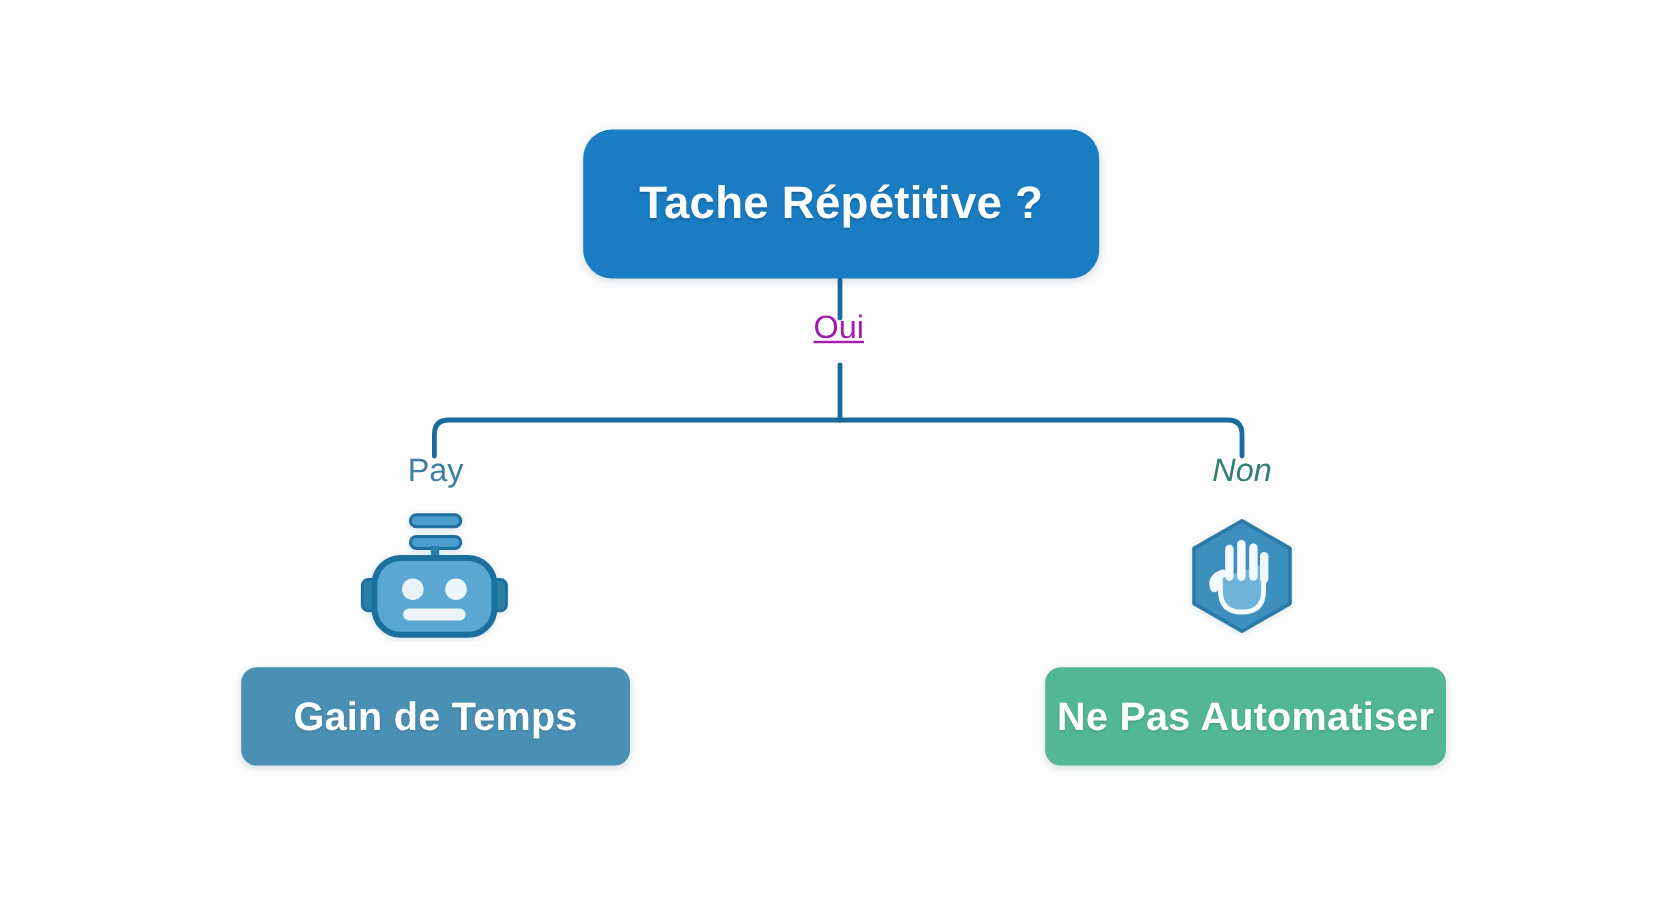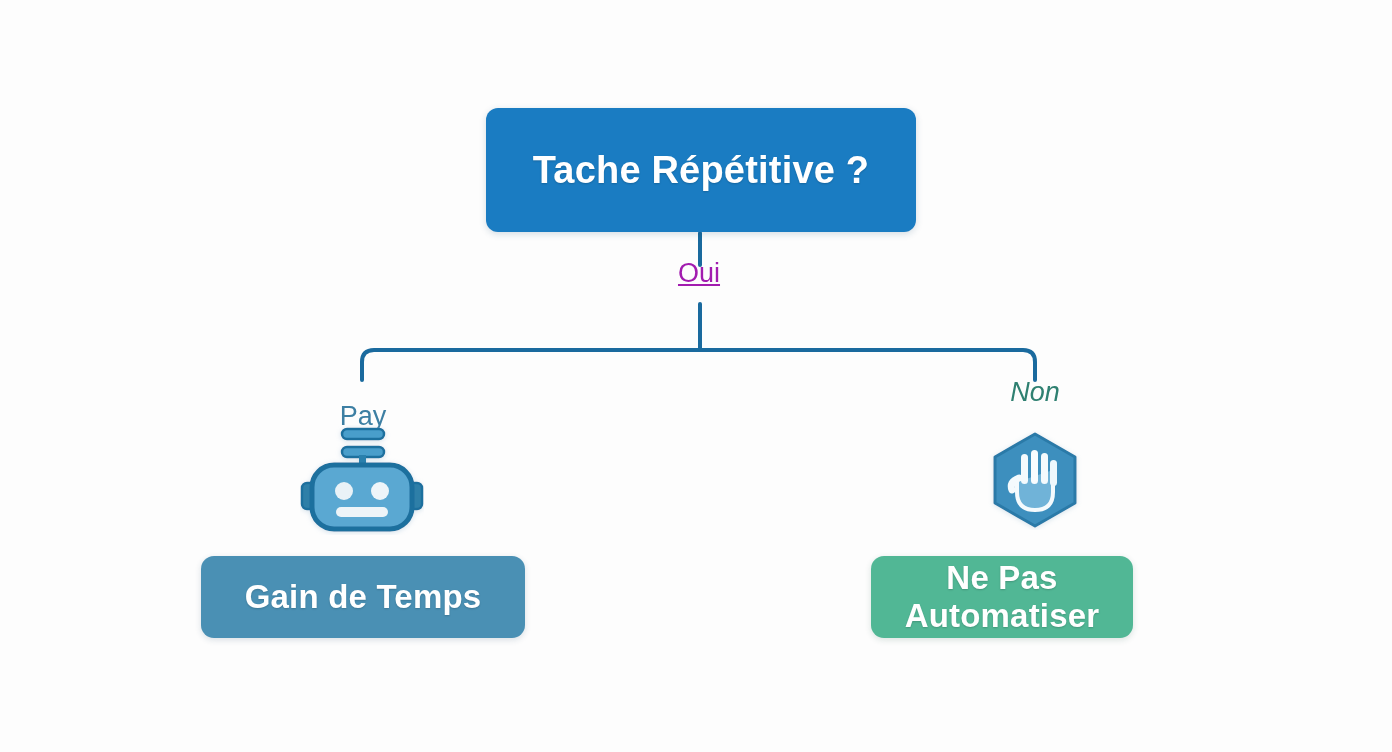--- a/index.html
+++ b/index.html
@@ -40,21 +40,21 @@
     letter-spacing: 0.2px;
     text-shadow: 0 1px 2px rgba(0,0,0,0.18);
   }
 
   #node-root {
     left: 486px;
     top: 108px;
     width: 430px;
     height: 124px;
     background: #1a7cc2;
-    border-radius: 12px;
+    border-radius: 24px;
     box-shadow: 0 2px 7px rgba(20,70,110,0.18);
   }
   #node-root .node-label {
     font-size: 38px;
     font-weight: 600;
   }
 
   #node-gain {
     left: 201px;
     top: 556px;
@@ -66,21 +66,21 @@
     justify-content: center;
   }
   #node-gain .node-label {
     font-size: 33px;
     font-weight: 600;
   }
 
   #node-nopas {
     left: 871px;
     top: 556px;
-    width: 262px;
+    width: 334px;
     height: 82px;
     background: #51b795;
     border-radius: 13px;
     box-shadow: 0 2px 6px rgba(30,90,70,0.16);
   }
   #node-nopas .node-label {
     font-size: 33px;
     font-weight: 600;
   }
 
@@ -97,21 +97,20 @@
     top: 258px;
     width: 180px;
     color: #a21caf;
     text-decoration: underline;
   }
   #label-pay {
     left: 273px;
     top: 377px;
     width: 180px;
     color: #3d7fa3;
-    margin-top: 24px;
   }
   #label-non {
     left: 945px;
     top: 377px;
     width: 180px;
     color: #2f8071;
     font-style: italic;
   }
 
   

